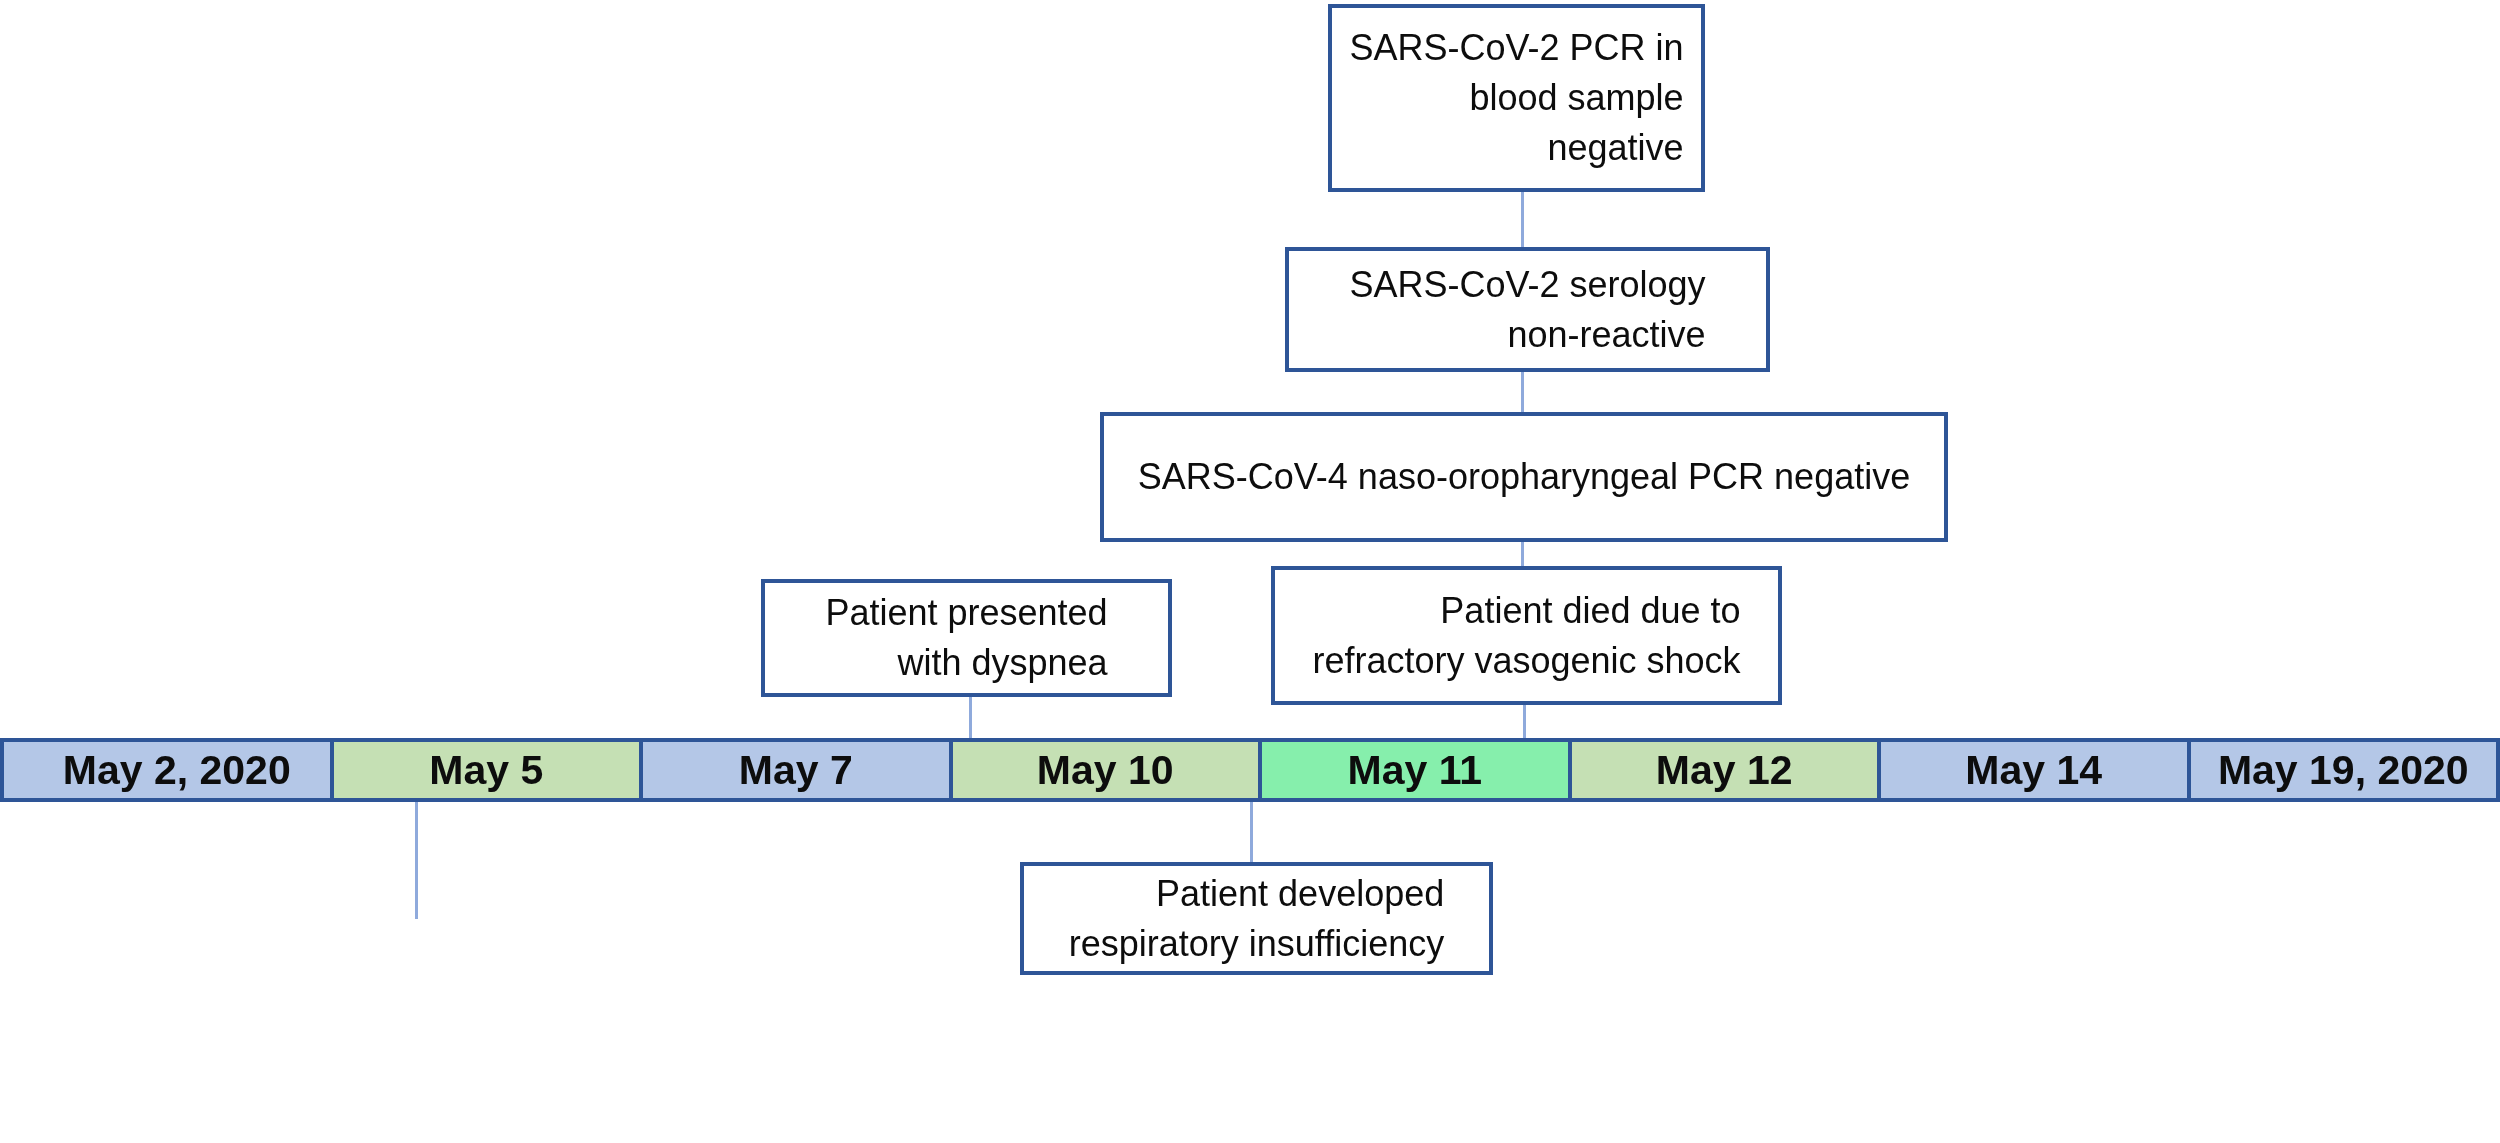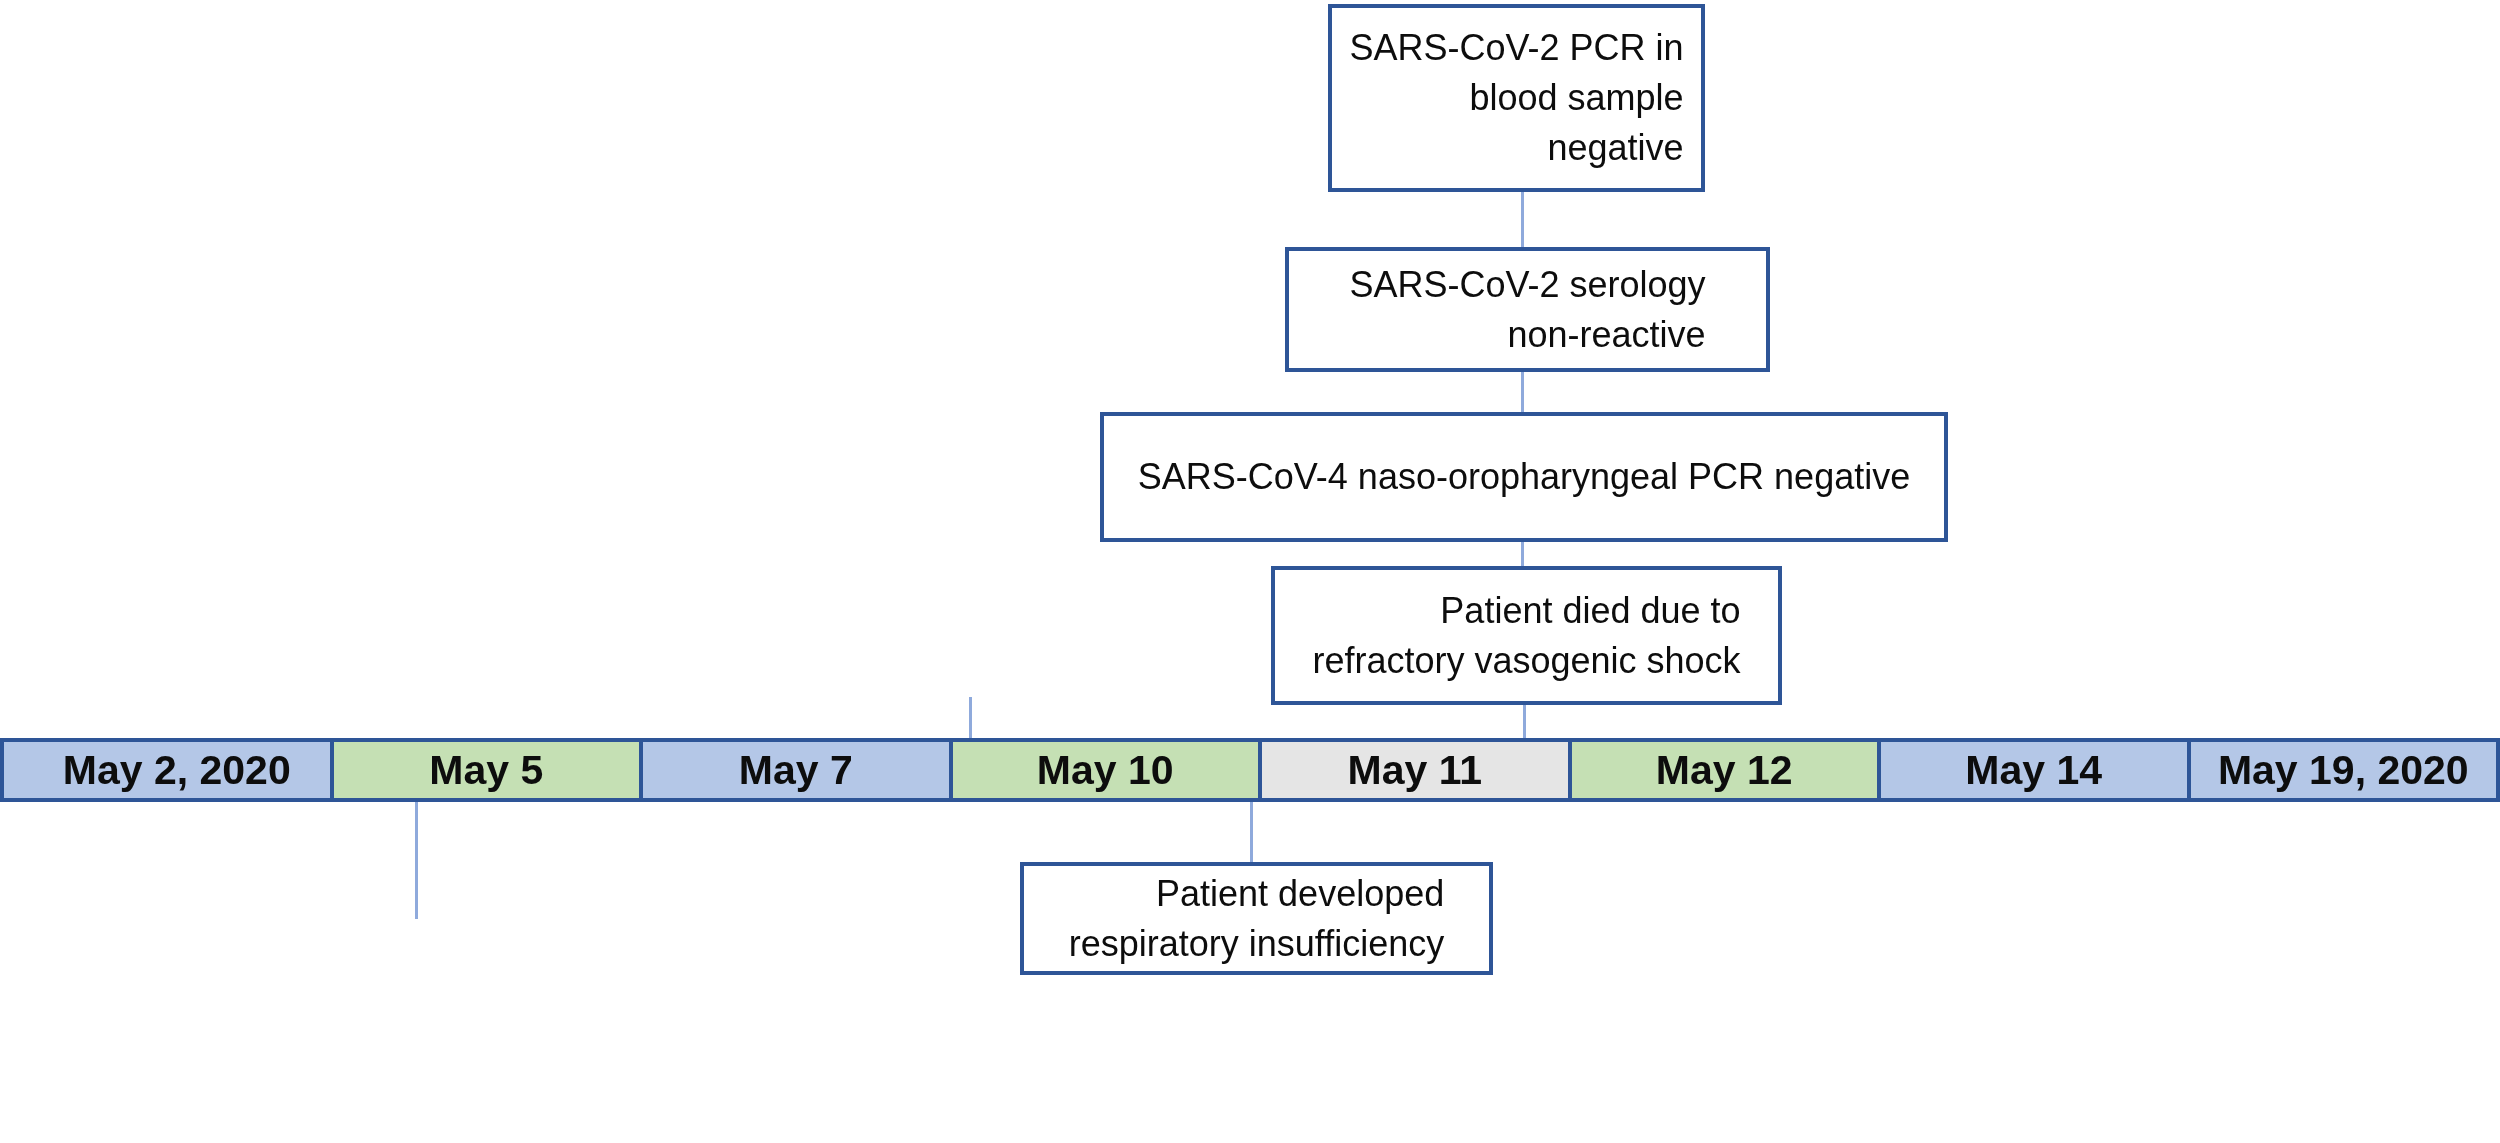--- a/index.html
+++ b/index.html
@@ -82,38 +82,40 @@
 <body>
 
 <div id="canvas">
 
   <div class="box b-pcr">SARS-CoV-2 PCR in
 blood sample
 negative</div>
   <div class="box b-sero">SARS-CoV-2 serology
 non-reactive</div>
   <div class="box b-naso">SARS-CoV-4 naso-oropharyngeal PCR negative</div>
+  <div class="box b-dysp">Patient presented
+with dyspnea</div>
   <div class="box b-resp">Patient developed
 respiratory insufficiency</div>
 
   <div class="box b-died">Patient died due to
 refractory vasogenic shock</div>
 
   <div class="conn c1"></div>
   <div class="conn c2"></div>
   <div class="conn c3"></div>
   <div class="conn c4"></div>
   <div class="conn c5"></div>
   <div class="conn c6"></div>
   <div class="conn c7"></div>
 
   <div class="timeline">
     <div class="tl-cell" style="background: rgb(180, 199, 231); padding-left: 20px;">May 2, 2020</div>
     <div class="tl-cell" style="background: rgb(197, 224, 180);">May 5</div>
     <div class="tl-cell" style="background: rgb(180, 199, 231);">May 7</div>
     <div class="tl-cell" style="background: rgb(197, 224, 180);">May 10</div>
-    <div class="tl-cell" style="background: #e5e5e5; text-align: center;">May 11</div>
+    <div class="tl-cell" style="background: #86efac; text-align: center;">May 11</div>
     <div class="tl-cell" style="background: rgb(197, 224, 180);">May 12</div>
     <div class="tl-cell" style="background: rgb(180, 199, 231);">May 14</div>
     <div class="tl-cell" style="background: rgb(180, 199, 231);">May 19, 2020</div>
   </div>
 
 </div>
 
 </body></html>

